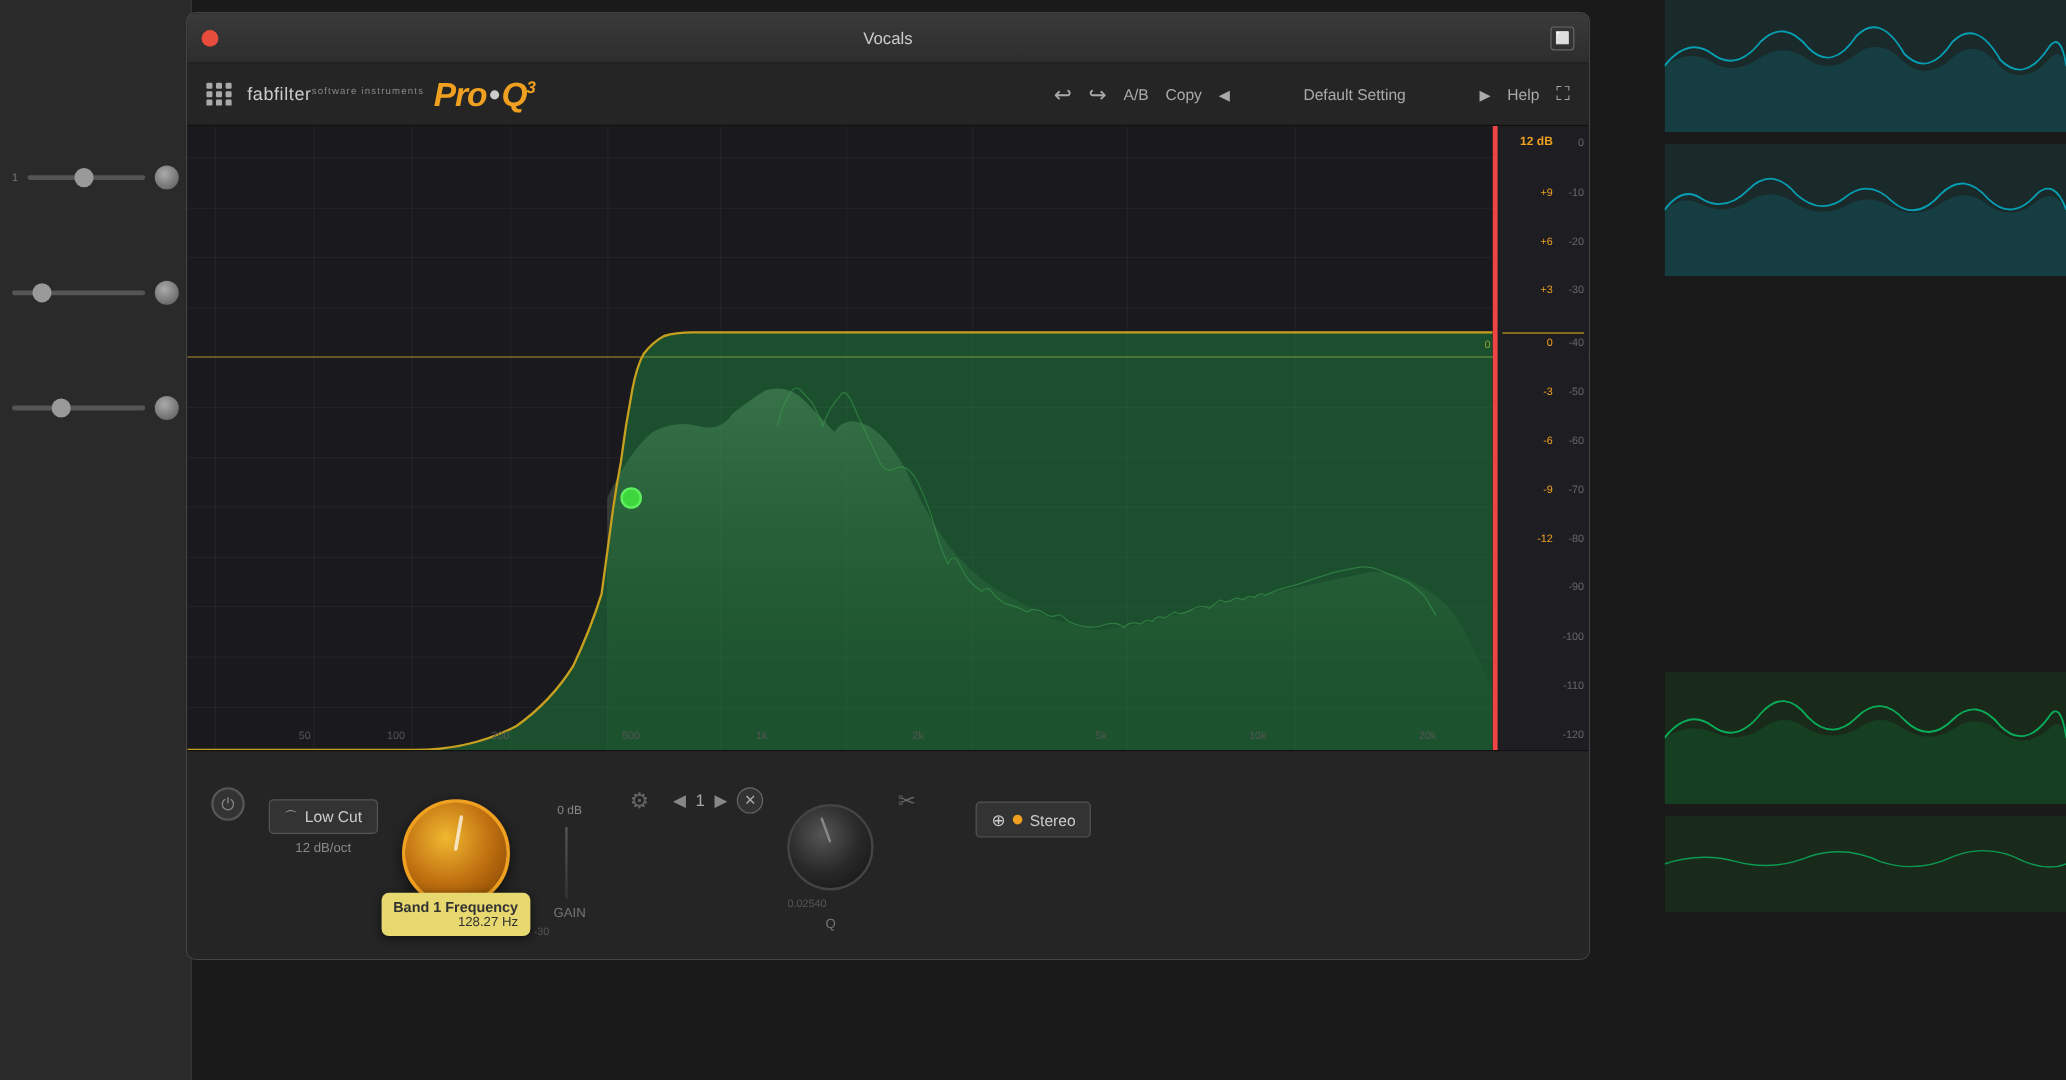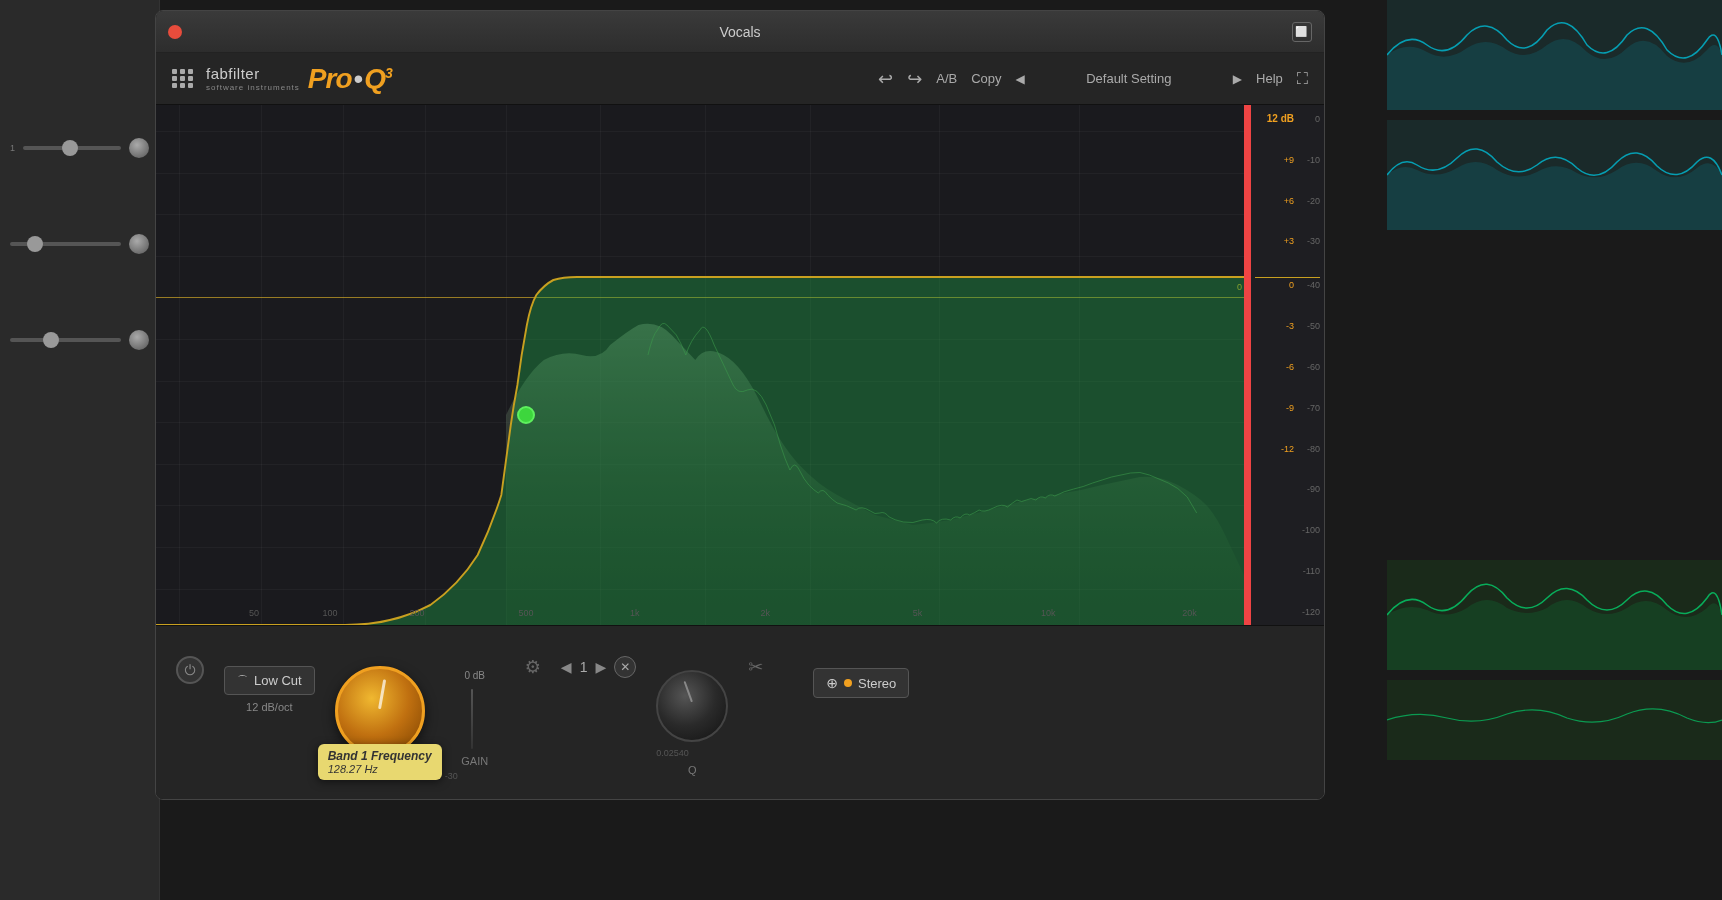--- a/index.html
+++ b/index.html
@@ -215,21 +215,21 @@
     }
 
     
     .db-scale {
       position: absolute;
       right: 0;
       top: 0;
       width: 80px;
       height: 100%;
       background: #1e1e22;
-      border-left: 7px solid #ef4444;
+      border-left: 4px solid #ef4444;
       display: flex;
       flex-direction: column;
       justify-content: space-between;
       padding: 8px 4px;
     }
 
     .db-row {
       display: flex;
       justify-content: flex-end;
       align-items: center;
@@ -409,23 +409,22 @@
       font-size: 11px;
       text-align: center;
     }
 
     
     .band-tooltip {
       position: absolute;
       background: #e8d870;
       border-radius: 6px;
       padding: 6px 12px;
-      text-align: left;
+      text-align: right;
       box-shadow: 0 2px 8px rgba(0,0,0,0.5);
-      font-style: italic;
     }
 
     .band-tooltip-title {
       color: #333;
       font-size: 12px;
       font-weight: 600;
     }
 
     .band-tooltip-value {
       color: #333;
@@ -622,21 +621,21 @@
             <div class="logo-dot"></div>
             <div class="logo-dot"></div>
           <div class="logo-dot"></div>
             <div class="logo-dot"></div>
             <div class="logo-dot"></div>
           <div class="logo-dot"></div>
             <div class="logo-dot"></div>
             <div class="logo-dot"></div>
         </div>
       </div>
-      <div style="display:flex;flex-direction:column;">
+      <div style="display:flex;flex-direction:row;">
         <span class="logo-text">fabfilter</span>
         <span class="logo-sub">software instruments</span>
       </div>
       <div class="proq-logo">
         <span>Pro</span><span style="color:#ccc;font-style:normal;font-weight:300;margin:0 2px;">•</span><span>Q</span><sup>3</sup>
       </div>
     </div>
 
     <div class="header-controls">
       <button class="header-btn">↩</button>

